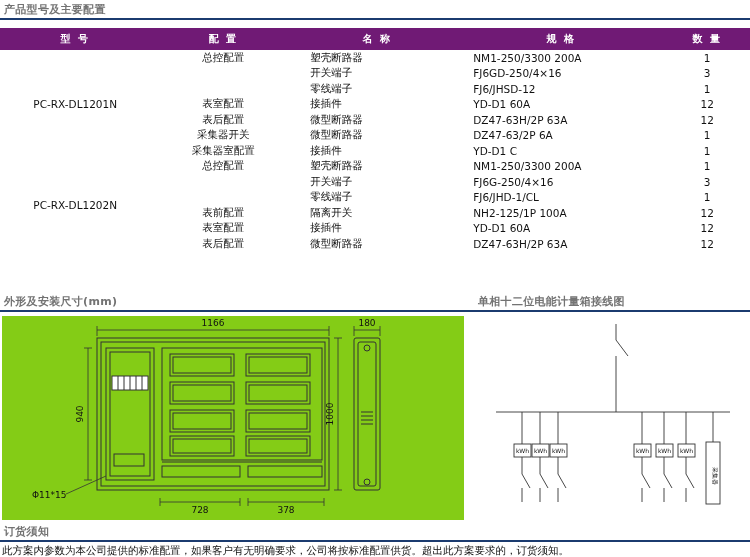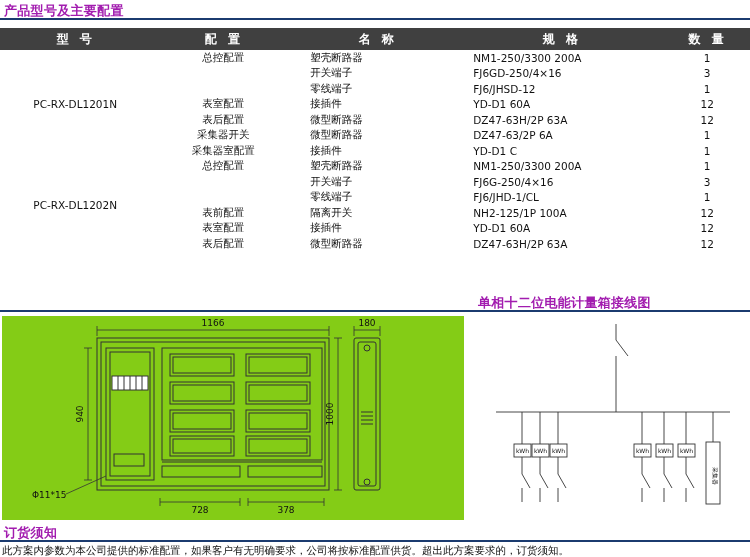--- a/index.html
+++ b/index.html
@@ -9,46 +9,45 @@
     font-family:"DejaVu Sans","Liberation Sans",sans-serif;
     font-size:11px;
     color:#000;
     position:relative;
     overflow:hidden;
   }
   .page{position:relative;width:750px;height:557px;}
 
   
   .sec-title{
-    font-size:13px;
+    font-size:11px;
     font-weight:bold;
-    color:#a21caf;
+    color:#737373;
     letter-spacing:.3px;
   }
   #sec1{position:absolute;left:4px;top:2px;}
   .sec-underline{
     position:absolute;left:0;top:18px;width:750px;height:2px;background:#1b3b6f;
   }
 
   
   table.cfg{
     position:absolute;left:0;top:28px;
     width:750px;
     border-collapse:collapse;
     font-size:10.5px;
   }
   table.cfg th{
-    background:#404040;
+    background:#701a75;
     color:#fff;
     font-weight:bold;
-    font-size:12px;
+    font-size:10px;
     height:20px;
     letter-spacing:2px;
     border:none;
-    font-family:Liberation Mono, monospace;
   }
   table.cfg td{
     height:15.5px;
     padding:0 4px;
     border:none;
     color:#111;
     font-size:10.5px;
     white-space:nowrap;
   }
   .col-model{width:152px;text-align:center;}
@@ -194,20 +193,21 @@
       <tr class="groupend">
         <td class="col-cfg sep-v">表后配置</td>
         <td class="col-name">微型断路器</td>
         <td class="col-spec">DZ47-63H/2P 63A</td>
         <td class="col-qty">12</td>
       </tr>
     </tbody>
   </table>
 
 
+  <div class="sec-title" id="sec2">外形及安装尺寸(mm)</div>
   <div class="sec-title" id="sec3">单相十二位电能计量箱接线图</div>
   <div class="sec-underline2"></div>
 
   <div class="draw">
     <svg width="462" height="204" viewBox="0 0 462 204">
       <g stroke="#333" fill="none" stroke-width="1">
 
         <rect x="95" y="22" width="232" height="152"></rect>
         <rect x="99" y="26" width="224" height="144"></rect>
 

